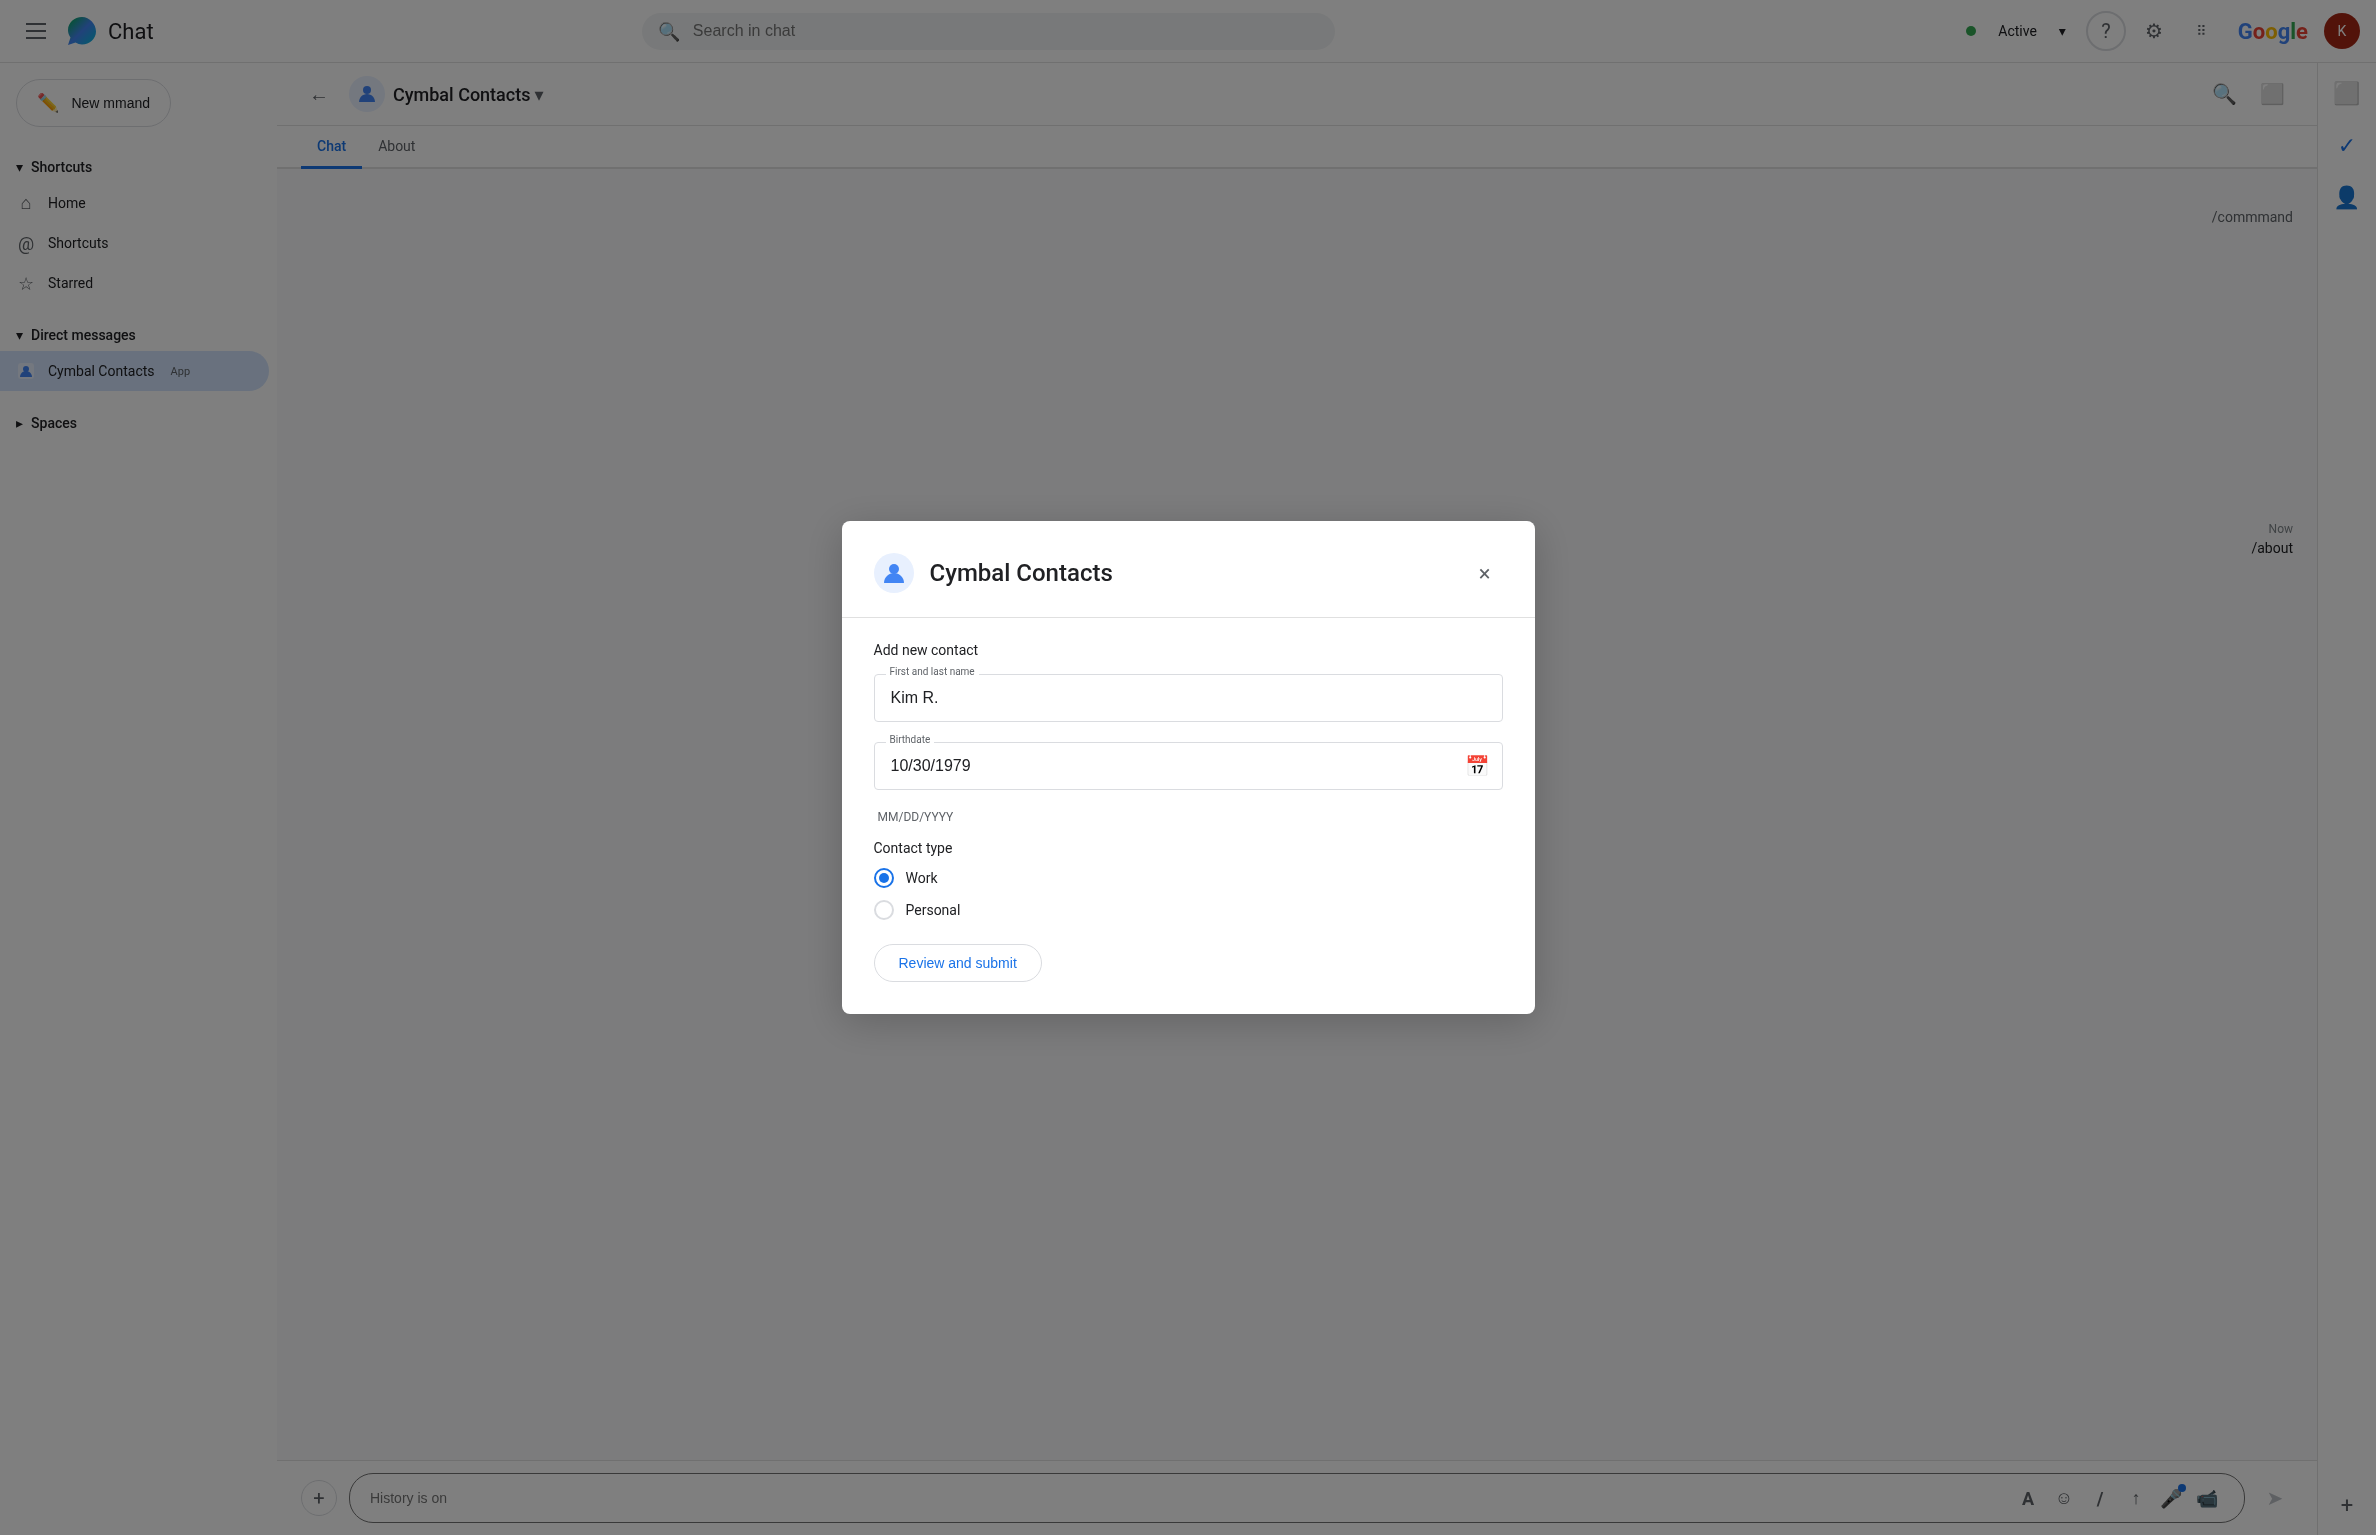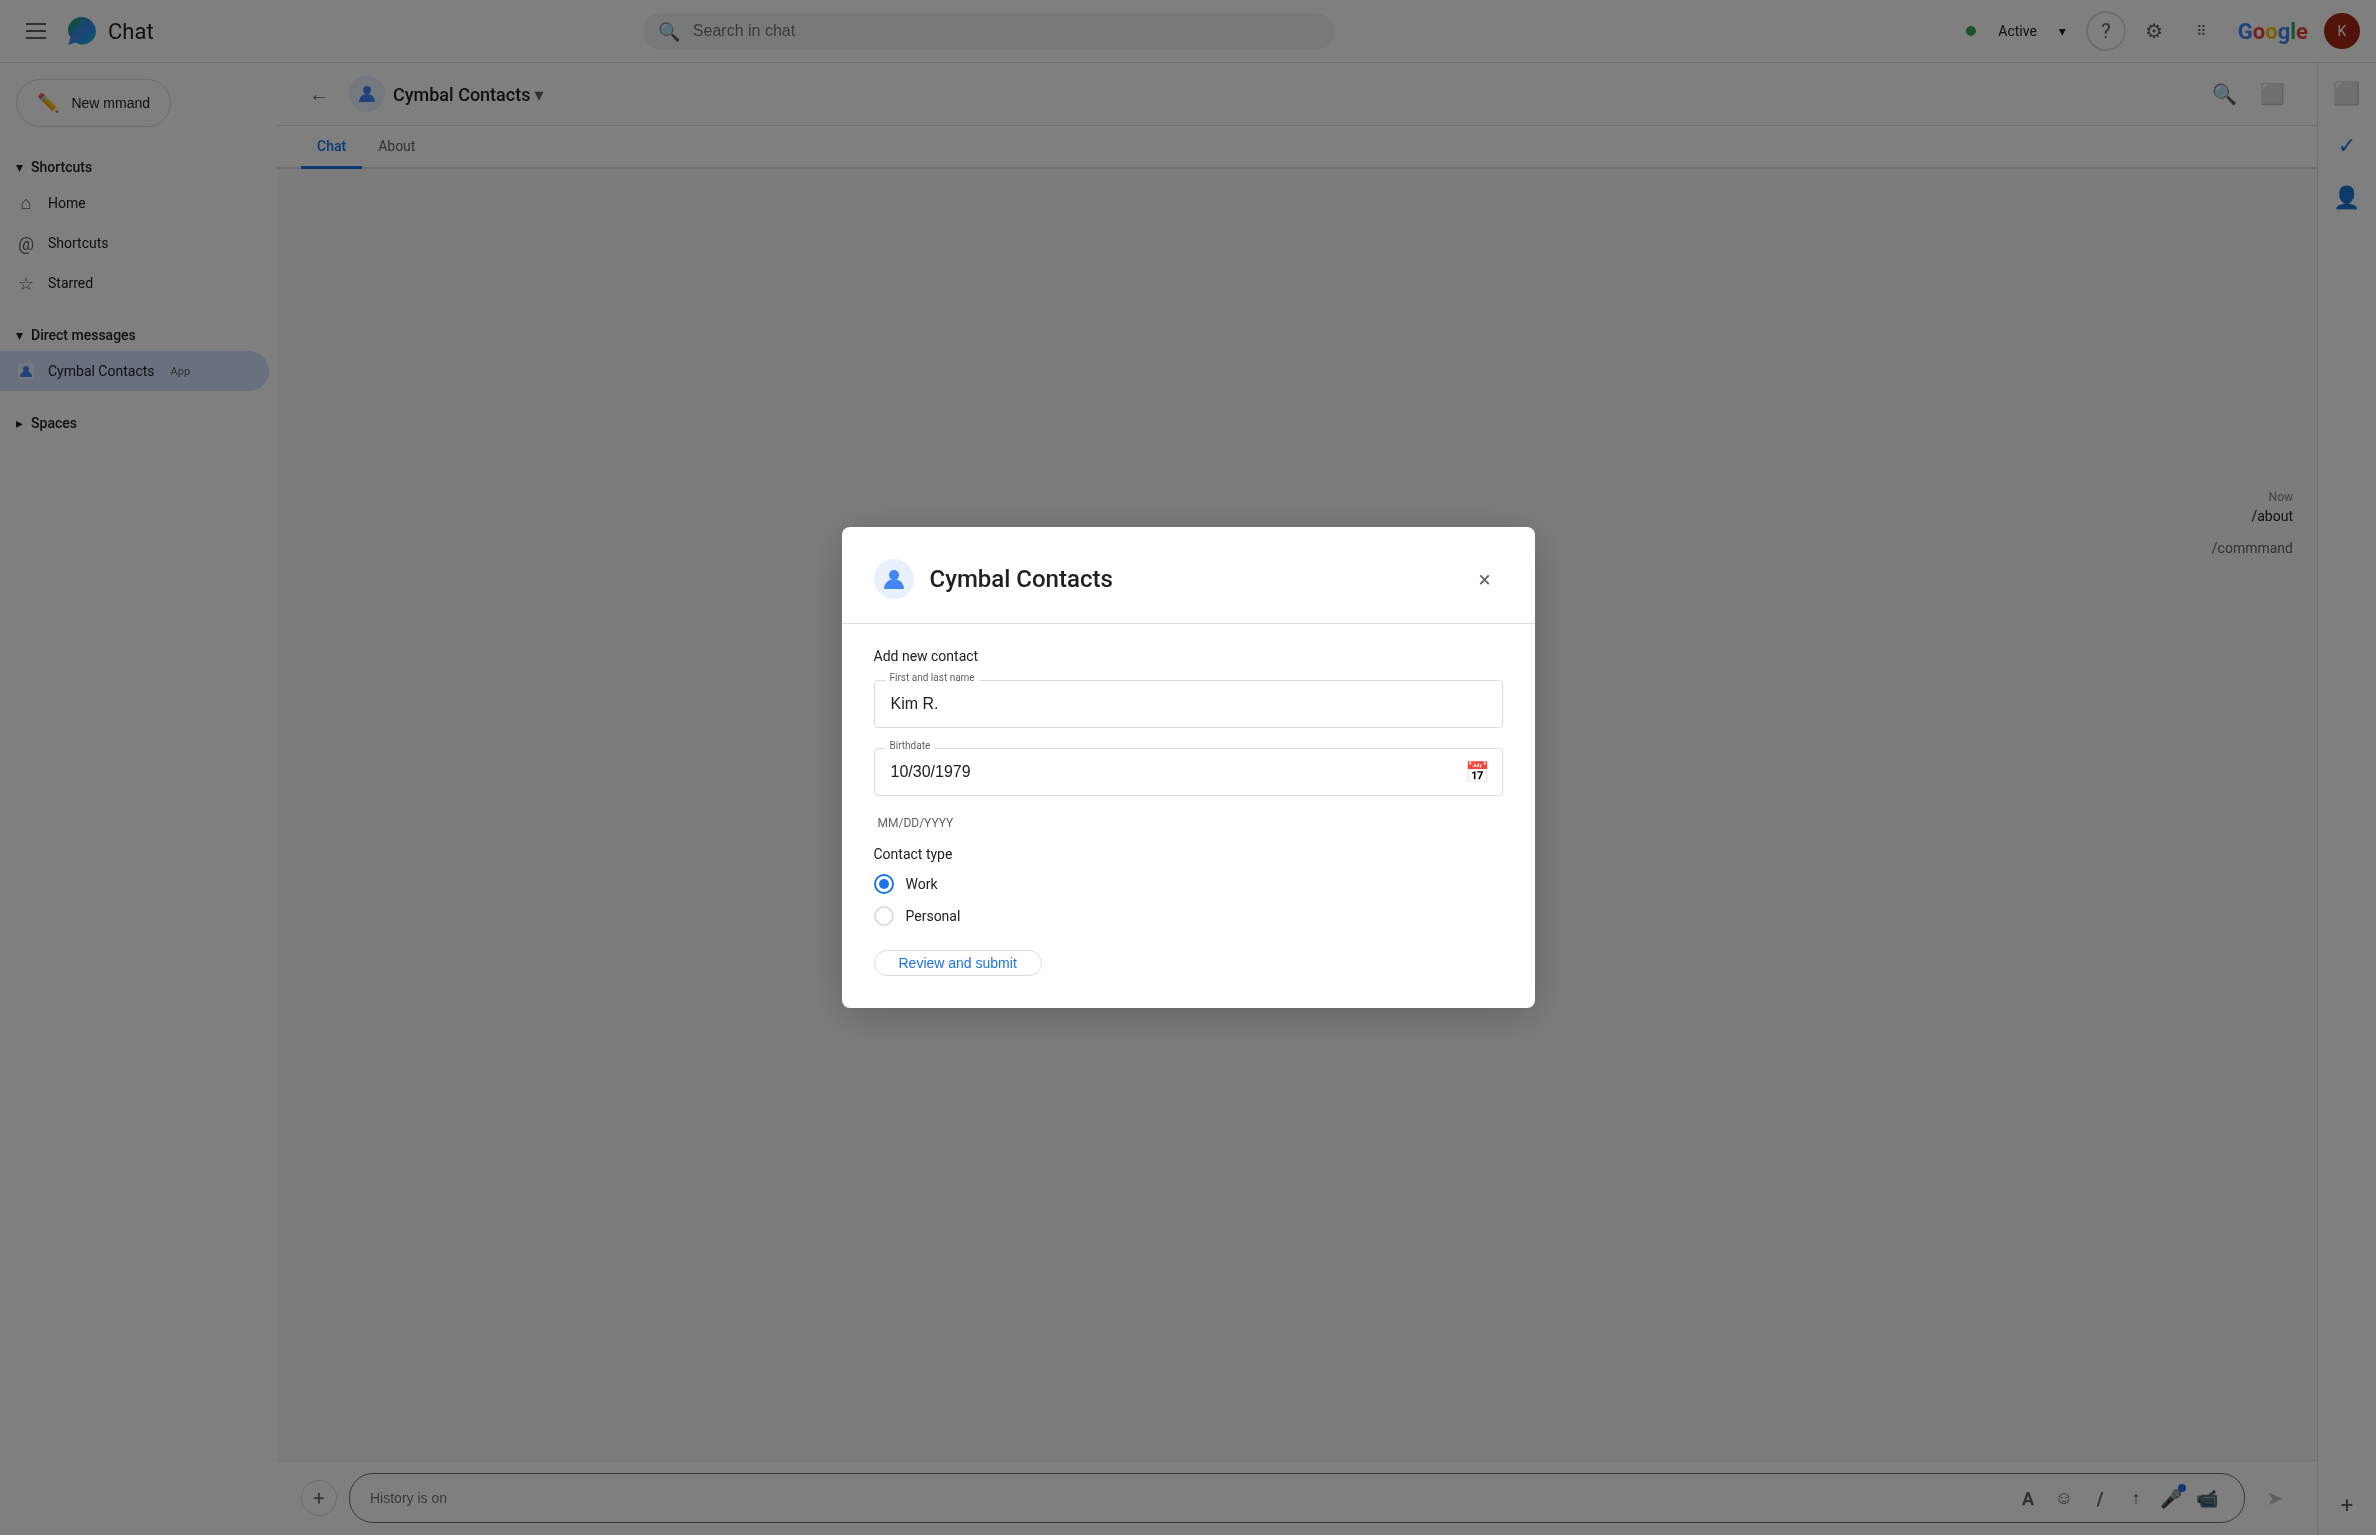--- a/index.html
+++ b/index.html
@@ -111,21 +111,21 @@
     .field-input { width: 100%; border: 1px solid #dadce0; border-radius: 4px; padding: 14px 16px; font-size: 16px; color: #202124; outline: none; }
     .field-hint { font-size: 12px; color: #5f6368; margin-top: 4px; padding-left: 4px; }
     .calendar-icon { position: absolute; right: 12px; top: 50%; transform: translateY(-50%); color: #5f6368; font-size: 20px; cursor: pointer; }
     .contact-type-label { font-size: 14px; color: #202124; margin-bottom: 12px; }
     .radio-group { display: flex; flex-direction: column; gap: 12px; margin-bottom: 24px; }
     .radio-option { display: flex; align-items: center; gap: 12px; cursor: pointer; font-size: 14px; color: #202124; }
     .radio-circle { width: 20px; height: 20px; border-radius: 50%; border: 2px solid #dadce0; display: flex; align-items: center; justify-content: center; }
     .radio-circle.selected { border-color: #1a73e8; }
     .radio-inner { width: 10px; height: 10px; border-radius: 50%; background: #1a73e8; }
     .review-btn {
-      border: 1px solid #dadce0; border-radius: 20px; padding: 4px 24px;
+      border: 1px solid #dadce0; border-radius: 20px; padding: 10px 24px;
       font-size: 14px; color: #1a73e8; cursor: pointer; background: #fff; font-weight: 500;
     }
 
     
     .spaces-section { padding: 8px 0; }
     .spaces-header { display: flex; align-items: center; gap: 8px; padding: 8px 16px; font-size: 14px; color: #202124; font-weight: 500; cursor: pointer; }
   </style>
 </head>
 <body>
 
@@ -257,26 +257,26 @@
       <div class="icon-btn">⬜</div>
     </div>
   </div>
 
   <div class="channel-tabs">
     <div class="tab active">Chat</div>
     <div class="tab">About</div>
   </div>
 
   <div class="chat-area">
+    <div style="text-align:right; margin-top:16px; color:#5f6368; font-size:14px;">
+      /com<span>mmand</span>
+    </div>
     <div style="text-align:right; margin-top: 297px;">
       <div class="message-timestamp">Now</div>
       <div class="message-text">/about</div>
-    </div>
-    <div style="text-align:right; margin-top:16px; color:#5f6368; font-size:14px;">
-      /com<span>mmand</span>
     </div>
   </div>
 
   <div class="chat-input-bar">
     <div class="chat-input-wrapper">
       <div class="add-btn">+</div>
       <div class="input-box">
         <input type="text" placeholder="History is on" style="">
         <div class="input-actions">
           <div class="input-icon" style="font-weight:bold;">A</div>

